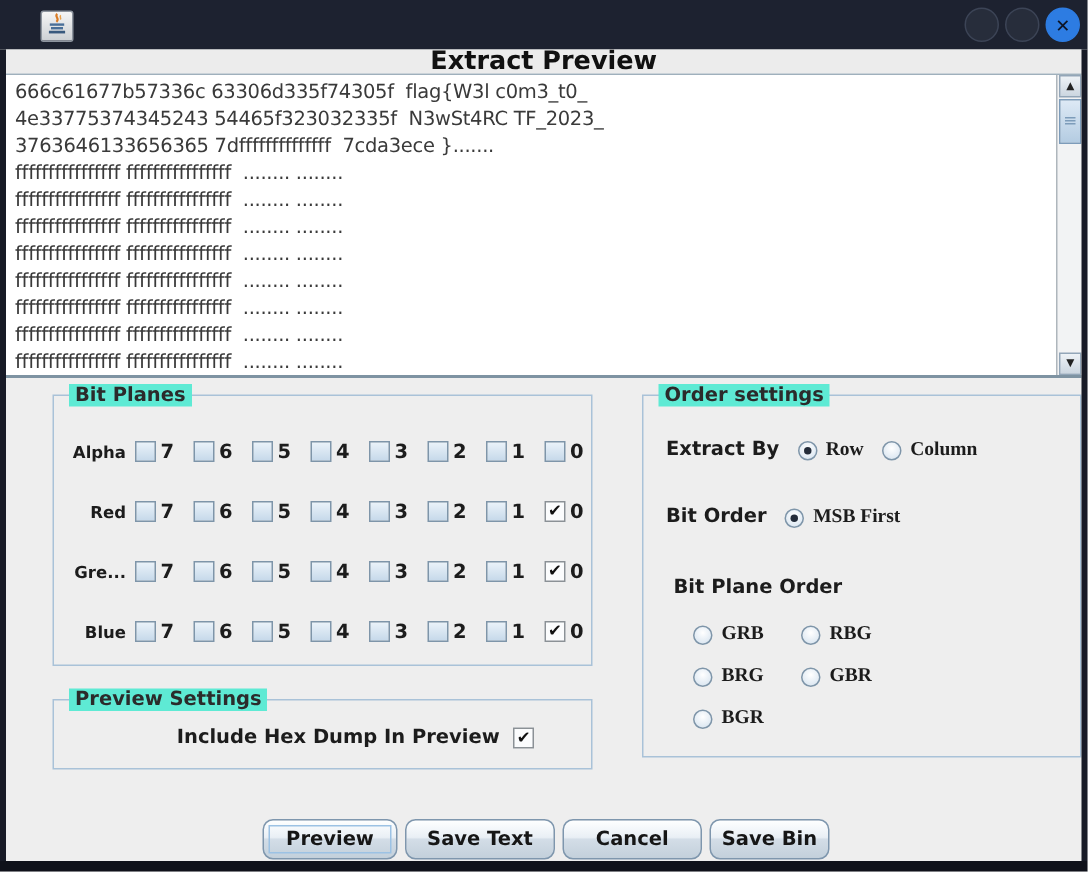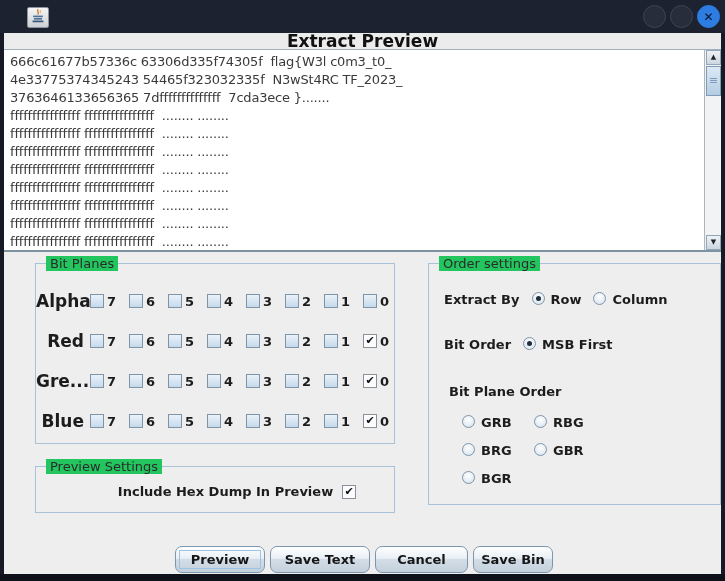--- a/index.html
+++ b/index.html
@@ -30,42 +30,42 @@
           background:linear-gradient(#eef2f6,#ccd6e0);border:1px solid #93a6b8;
           font-size:7px;line-height:13px;text-align:center;color:#222;}
   .sb-up{top:0}
   .sb-down{bottom:0}
   .sb-thumb{position:absolute;left:1px;top:16px;width:15px;height:30px;box-sizing:border-box;
             background:linear-gradient(#dde9f5,#b4cce2);border:1px solid #7d9cba;}
   .sb-thumb::after{content:"";position:absolute;left:3px;top:11px;width:7px;height:1px;background:#7d9cba;
                    box-shadow:0 2px 0 #7d9cba,0 4px 0 #7d9cba;}
   
   .group{position:absolute;border:1px solid #a9c2d8;box-sizing:border-box;}
-  .group-title{position:absolute;top:-8px;left:10px;background:#22c55e;padding:0 4px;
-               font-weight:normal;font-size:13px;line-height:15px;color:#2b2b2b;white-space:nowrap;}
+  .group-title{position:absolute;top:-8px;left:10px;background:#5eead4;padding:0 4px;
+               font-weight:bold;font-size:13px;line-height:15px;color:#2b2b2b;white-space:nowrap;}
   #bit-planes{left:35px;top:263px;width:360px;height:181px;}
   .bp-rows{padding-top:17px;}
   .bp-row{height:40px;display:flex;align-items:center;}
-  .bp-label{width:48px;text-align:right;font-weight:bold;font-size:17px;color:#1c1c1c;flex:none;}
+  .bp-label{width:48px;text-align:right;font-weight:bold;font-size:11px;color:#1c1c1c;flex:none;}
   .bp-pair{display:flex;align-items:center;width:39px;flex:none;}
   .cb{width:14px;height:14px;box-sizing:border-box;border:1px solid #7e95a9;flex:none;
       background:linear-gradient(#eaf2f9,#c6d9ea);}
   .cb.checked{background:#fbfcfd;border-color:#8b9196;font-size:11px;line-height:12px;text-align:center;
               color:#111;font-weight:bold;}
   .bit-num{font-weight:bold;font-size:13px;color:#1c1c1c;margin-left:3px;}
   #preview-settings{left:35px;top:466px;width:360px;height:47px;padding-left:44px;}
   .ps-row{height:100%;display:flex;align-items:center;justify-content:center;gap:9px;
           padding-top:4px;box-sizing:border-box;}
   .ps-label{font-weight:bold;font-size:13px;color:#1c1c1c;}
   #order-settings{left:428px;top:263px;width:293px;height:242px;}
   .os-row{position:absolute;display:flex;align-items:center;gap:12px;height:18px;}
   #extract-by-row{left:15px;top:26px;}
   #bit-order-row{left:15px;top:71px;}
   .os-label{font-weight:bold;font-size:13px;color:#1c1c1c;}
-  .radio-opt{display:flex;align-items:flex-start;gap:6px;}
+  .radio-opt{display:flex;align-items:flex-end;gap:6px;font-family:Liberation Serif, serif;}
   .rb{width:13px;height:13px;border-radius:50%;box-sizing:border-box;border:1px solid #7e95a9;position:relative;
       background:radial-gradient(circle at 50% 35%,#ffffff,#d3e1ee);flex:none;}
   .rb.sel::after{content:"";position:absolute;left:3px;top:3px;width:5px;height:5px;border-radius:50%;background:#232c3a;}
   .rb-label{font-weight:bold;font-size:13px;color:#1c1c1c;}
   #bpo-label{position:absolute;left:20px;top:120px;font-weight:bold;font-size:13px;color:#1c1c1c;}
   #bpo-grid{position:absolute;left:33px;top:144px;display:grid;grid-template-columns:72px auto;}
   .bpo-cell{height:28px;display:flex;align-items:center;gap:6px;}
   
   .button-bar{position:absolute;left:175px;top:546px;display:flex;gap:5px;}
   .jbtn{height:27px;box-sizing:border-box;border:1px solid #7e96ad;border-radius:7px;position:relative;

